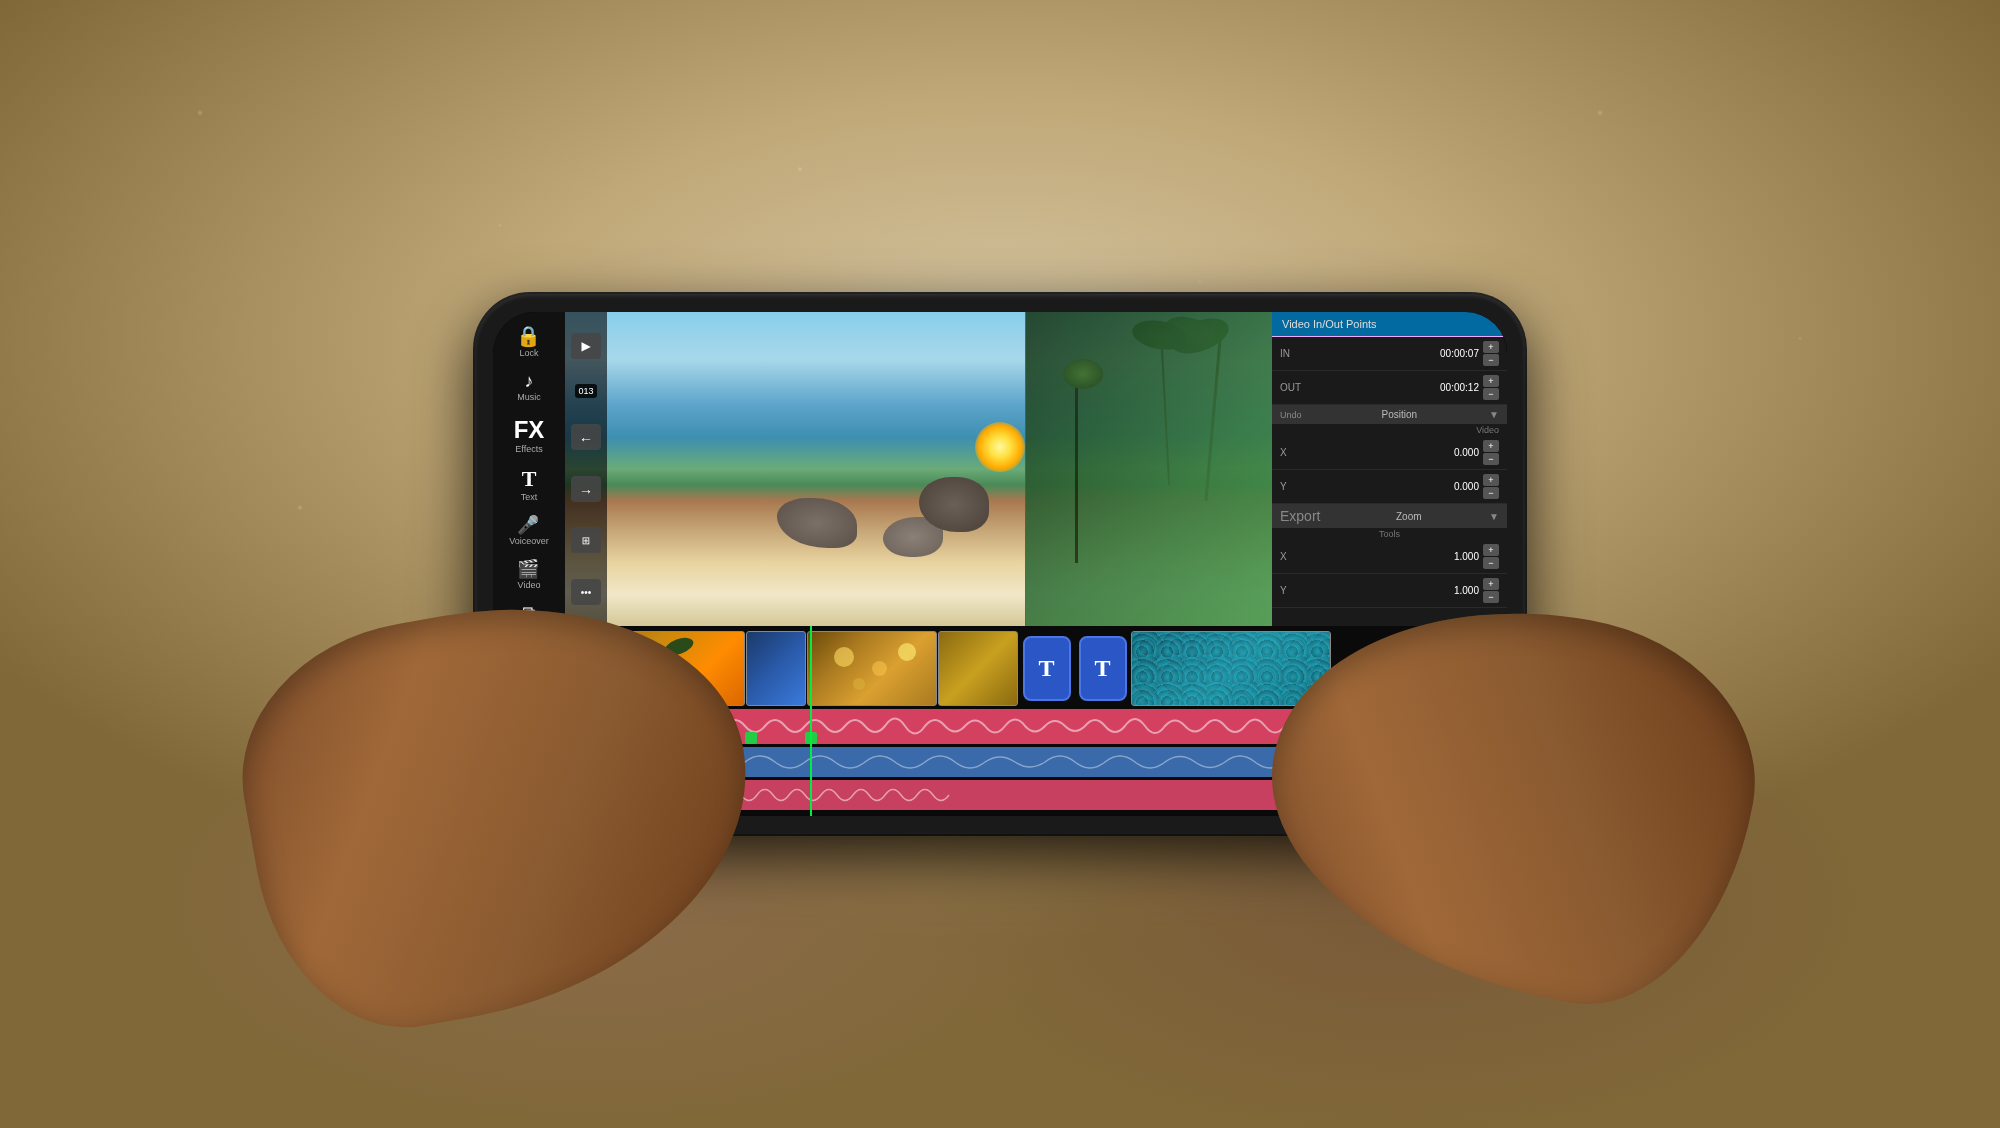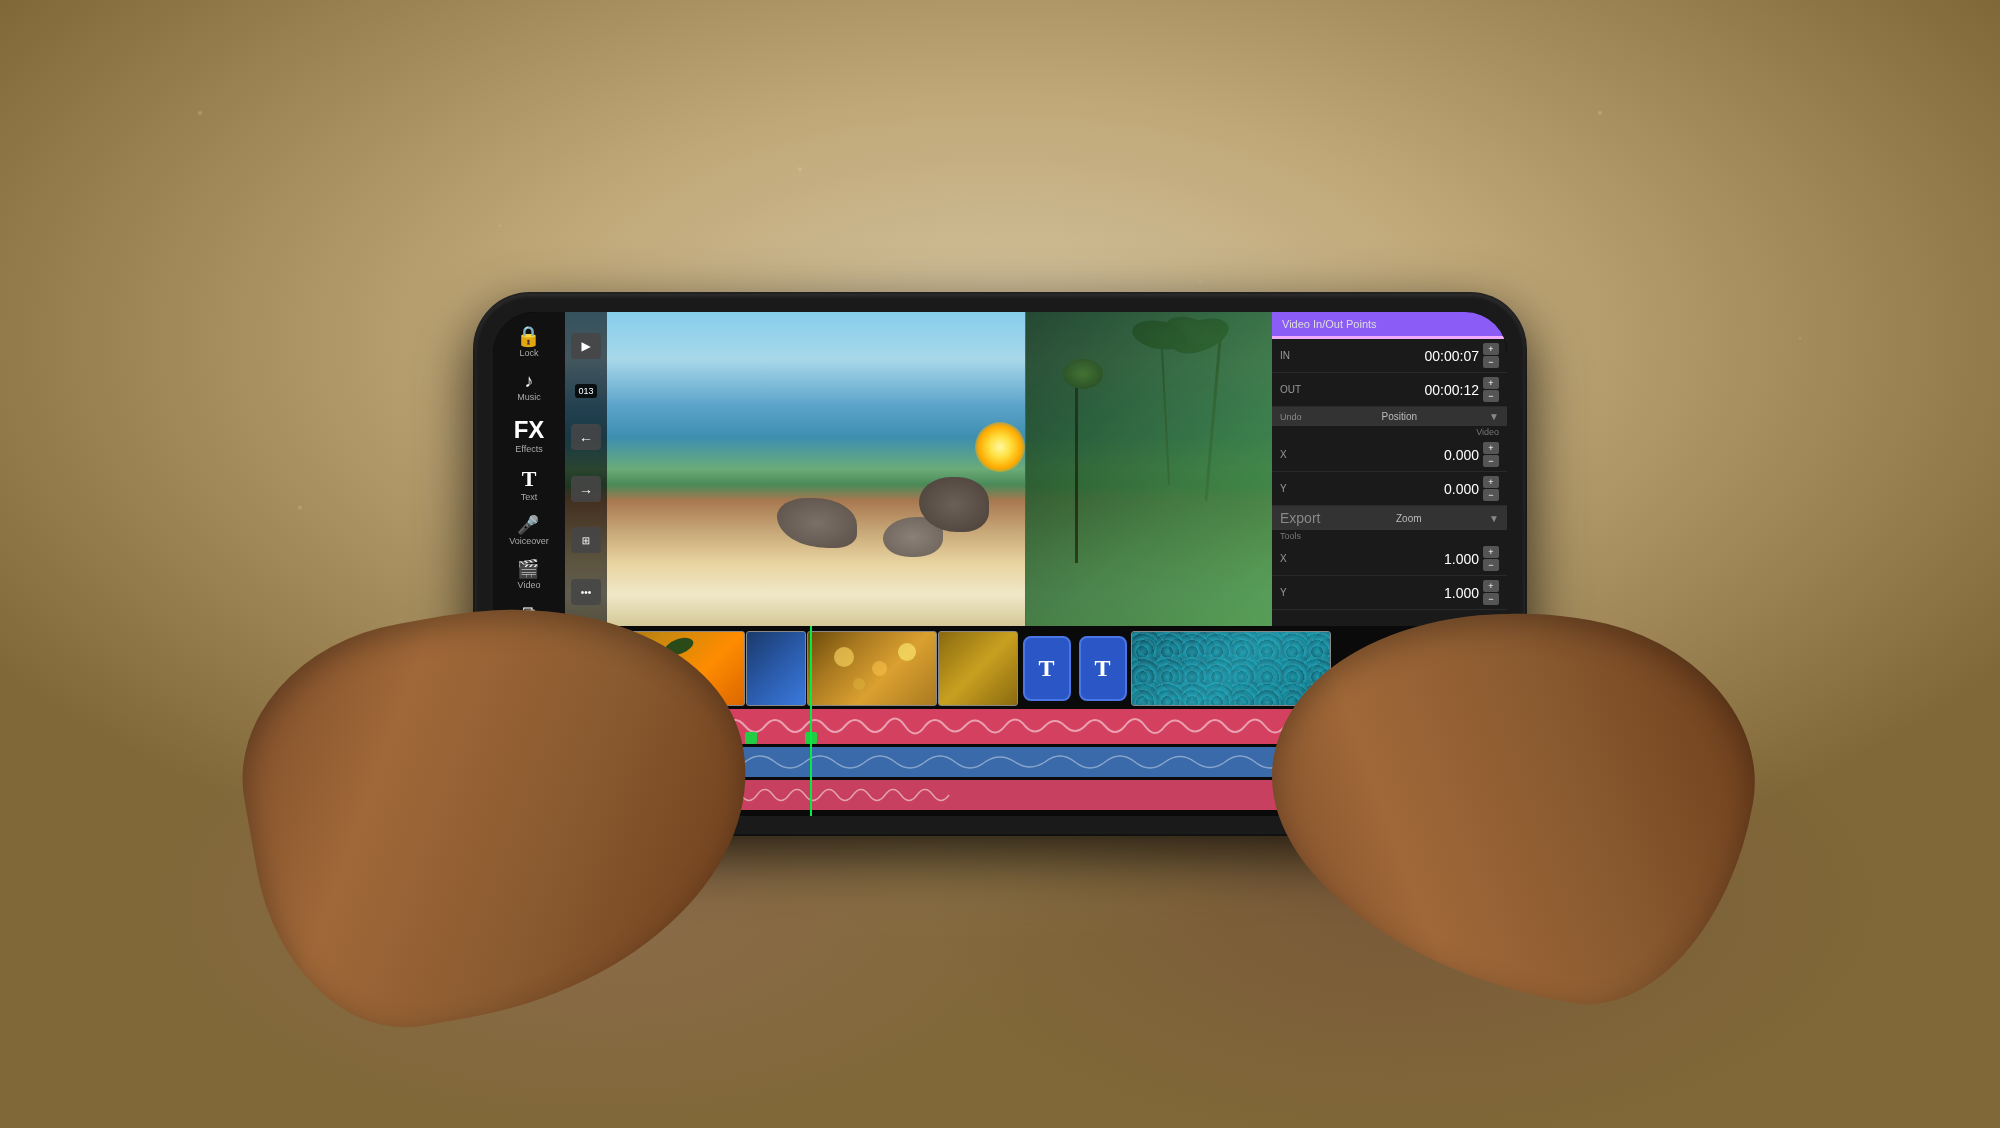--- a/index.html
+++ b/index.html
@@ -111,44 +111,44 @@
     
     .right-panel {
       width: 235px;
       background: #1a1a1a;
       display: flex;
       flex-direction: column;
       flex-shrink: 0;
     }
 
     .panel-header {
-      background: #8b5cf6;
+      background: #0369a1;
       color: #ddd;
       font-size: 11px;
       padding: 6px 10px;
-      border-bottom: 3px solid #f0abfc;
+      border-bottom: 1px solid #f0abfc;
     }
 
     .panel-row {
       display: flex;
       align-items: center;
       padding: 4px 8px;
       border-bottom: 1px solid #2a2a2a;
     }
 
     .panel-label {
       color: #999;
       font-size: 10px;
       width: 35px;
       flex-shrink: 0;
     }
 
     .panel-value {
       color: #fff;
-      font-size: 14px;
+      font-size: 10px;
       flex: 1;
       text-align: right;
       margin-right: 4px;
     }
 
     .plus-minus {
       display: flex;
       flex-direction: column;
       gap: 1px;
     }
@@ -378,21 +378,21 @@
                 <button class="pm-btn">+</button>
                 <button class="pm-btn">−</button>
               </div>
             </div>
 
             <div class="section-divider">
               <span style="font-size:14px; color:#888; margin-right:8px;">Export</span>
               <span>Zoom</span>
               <span class="section-arrow">▼</span>
             </div>
-            <div style="font-size:9px; color:#777; text-align:left; padding:1px 8px;">
+            <div style="font-size:9px; color:#777; text-align:center; padding:1px 8px;">
               <span>Tools</span>
             </div>
 
             <div class="panel-row">
               <span class="panel-label">X</span>
               <span class="panel-value">1.000</span>
               <div class="plus-minus">
                 <button class="pm-btn">+</button>
                 <button class="pm-btn">−</button>
               </div>

